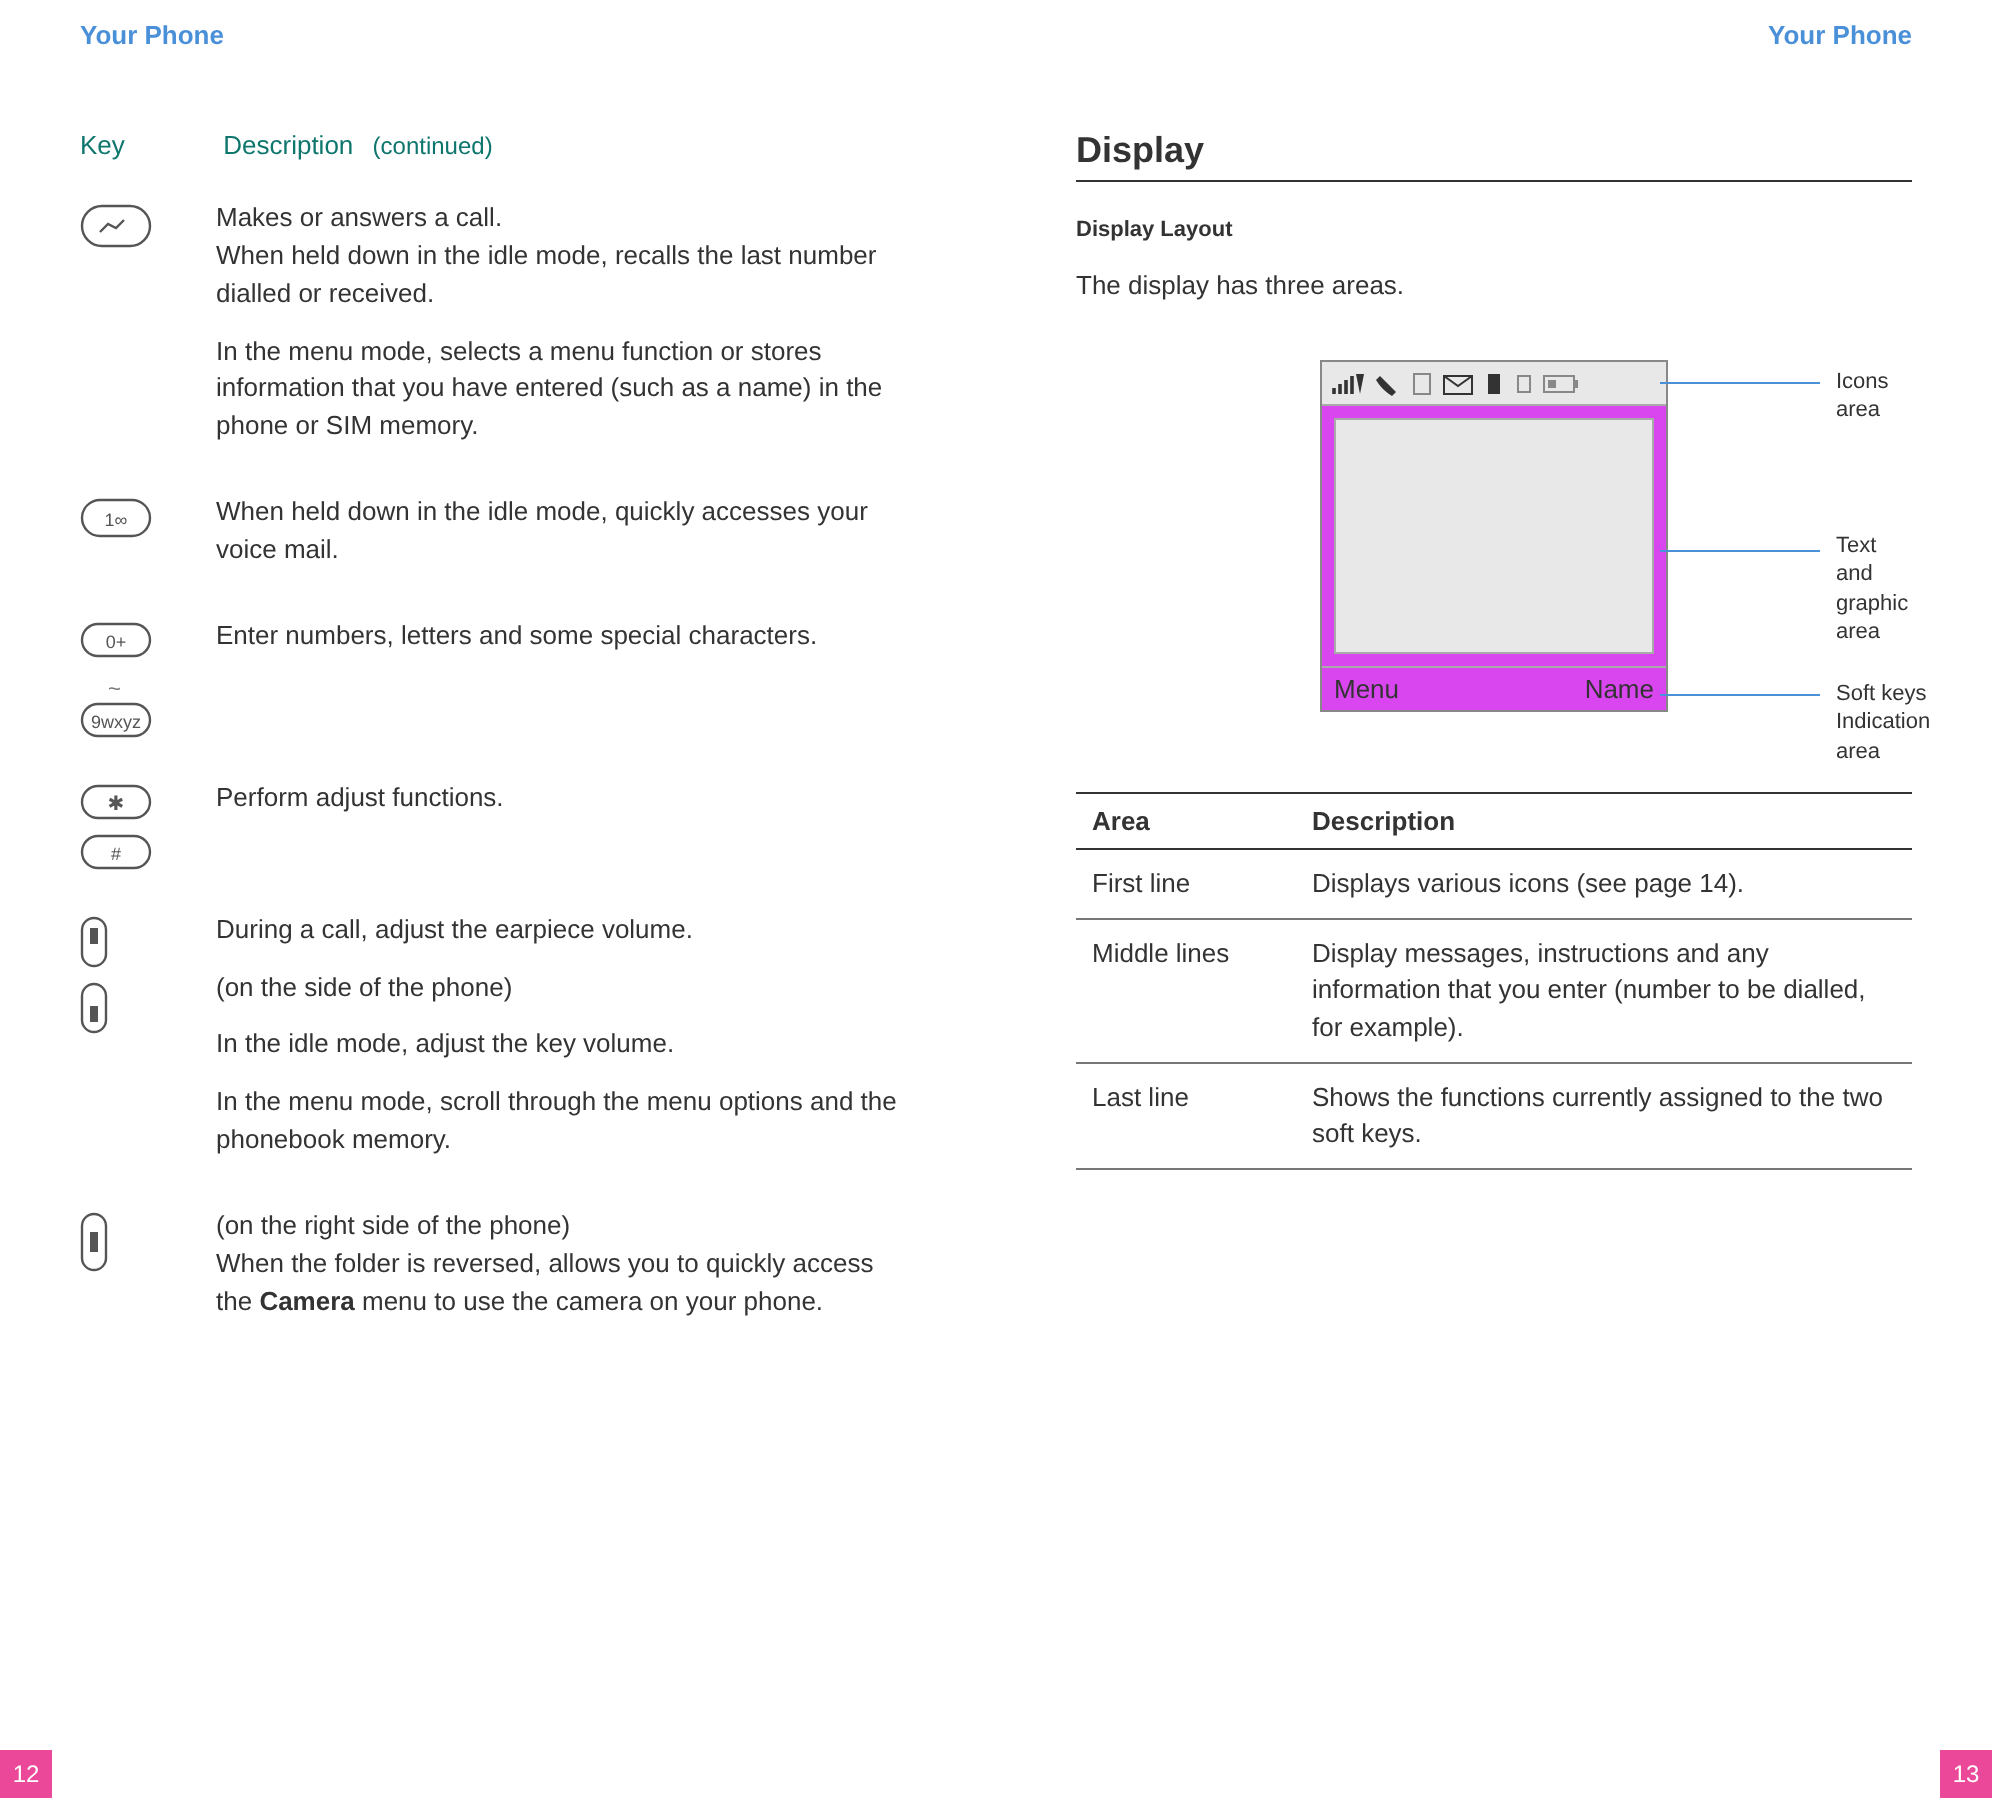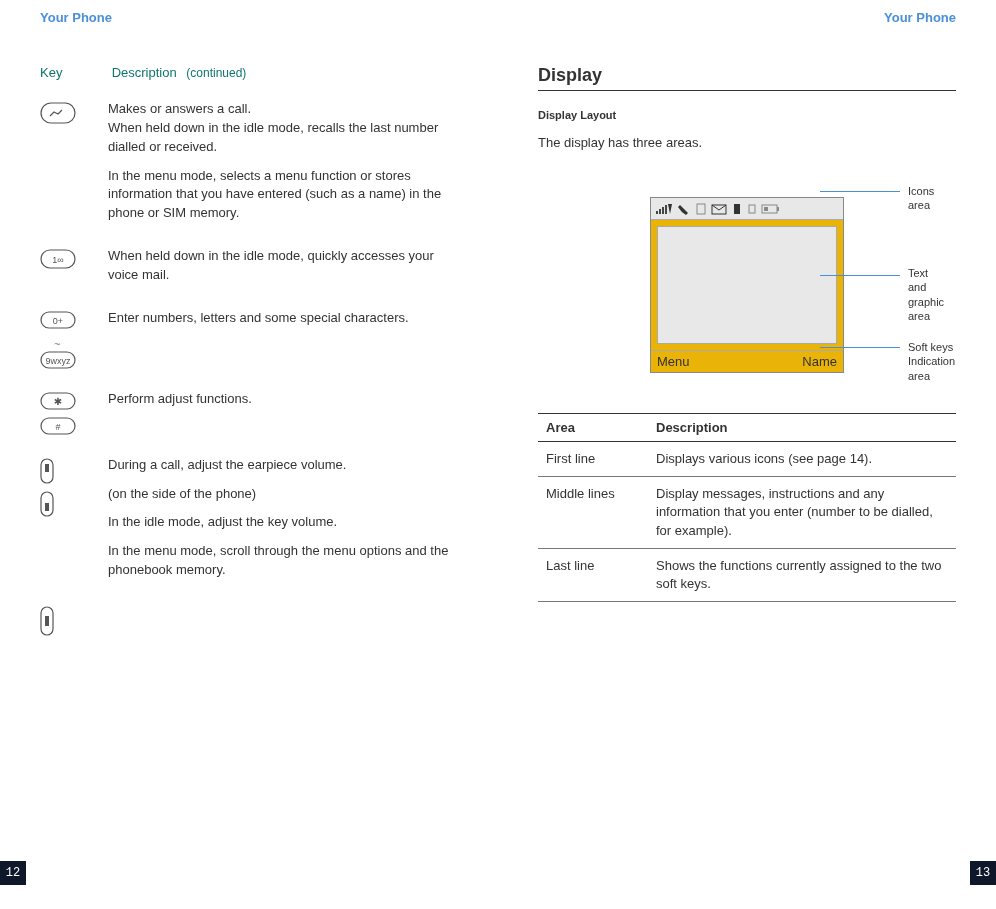--- a/index.html
+++ b/index.html
@@ -52,29 +52,28 @@
     flex: 1;
     line-height: 1.45;
   }
   .key-desc p { margin: 0 0 10px 0; }
   .key-icon {
     display: block;
     margin-bottom: 4px;
   }
   .page-num {
     position: absolute;
-    bottom: 24px;
+    bottom: 10px;
     width: 26px;
     height: 24px;
-    background: #0f172a;
+    background: #ec4899;
     color: #fff;
     font-size: 12px;
     text-align: center;
     line-height: 24px;
-    font-family: Liberation Mono, monospace;
   }
   .page-left .page-num { left: 0; }
   .page-right .page-num { right: 0; }
   h2.section-title {
     font-size: 18px;
     font-weight: bold;
     margin: 0 0 6px 0;
     padding-bottom: 4px;
     border-bottom: 1.5px solid #333;
   }
@@ -83,25 +82,24 @@
     font-weight: bold;
     margin: 18px 0 14px 0;
   }
   .intro { margin-bottom: 30px; }
   .diagram-wrap {
     display: flex;
     justify-content: center;
     margin-bottom: 40px;
   }
   .phone-display {
-    width: 194px;
+    width: 174px;
     border: 1.5px solid #888;
-    background: #eab308;
+    background: #d946ef;
     position: relative;
-    margin-top: 17px;
   }
   .icons-bar {
     height: 22px;
     background: #e8e8e8;
     border-bottom: 1px solid #aaa;
     font-size: 14px;
     padding: 2px 4px;
     letter-spacing: 1px;
     display: flex;
     align-items: center;
@@ -267,20 +265,23 @@
     </div>
 
     <div class="key-row">
       <div class="key-icons">
         <span class="key-icon">
           <svg width="14" height="30">
               <rect x="1" y="1" width="12" height="28" rx="6" fill="#fff" stroke="#555" stroke-width="1.2"></rect>
               <rect x="5" y="10" width="4" height="10" fill="#555"></rect>
             </svg>
         </span>
+      </div>
+      <div class="key-desc">
+        <p id="camera-desc">(on the right side of the phone)<br>When the folder is reversed, allows you to quickly access the <span class="bold-inline">Camera</span> menu to use the camera on your phone.</p>
       </div>
     </div>
 
     <div class="page-num">12</div>
   </div>
 
   <div class="page page-right">
     <div class="page-header">Your Phone</div>
 
     <h2 class="section-title">Display</h2>

